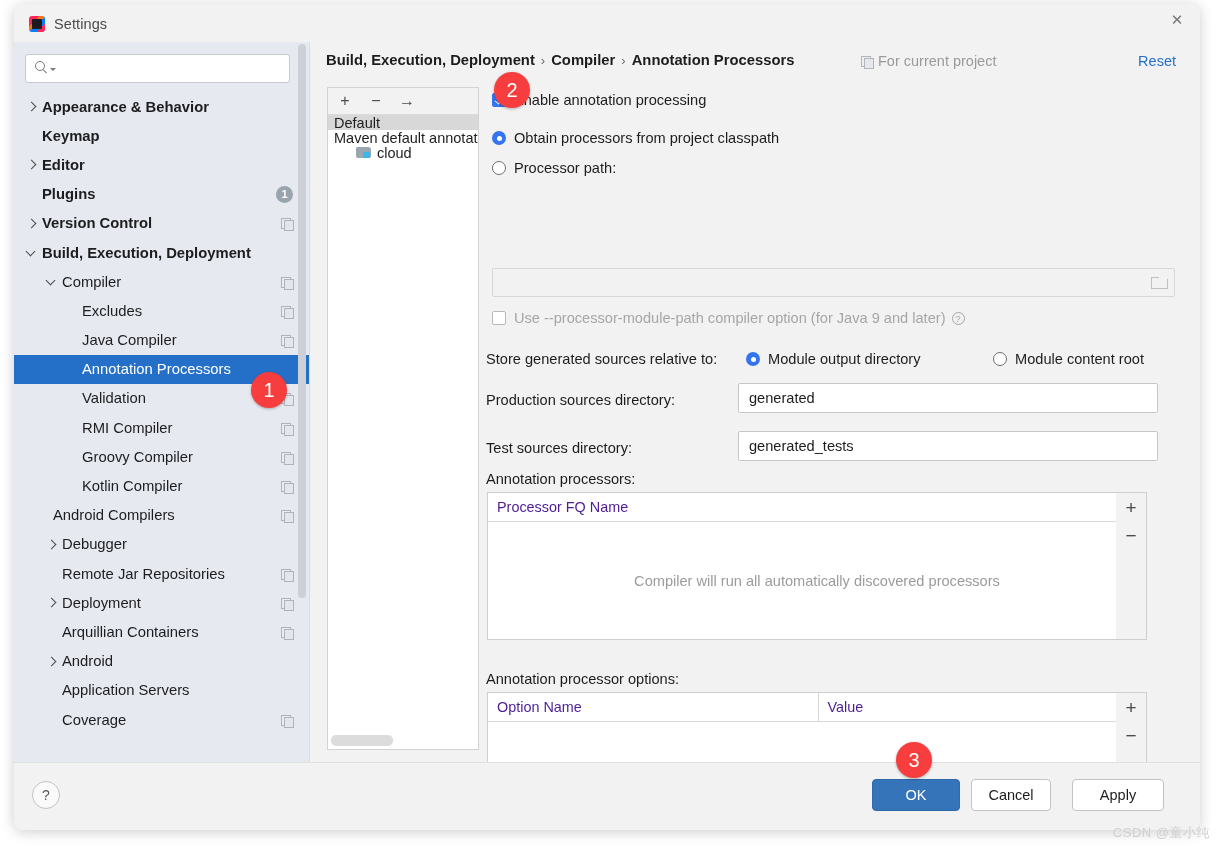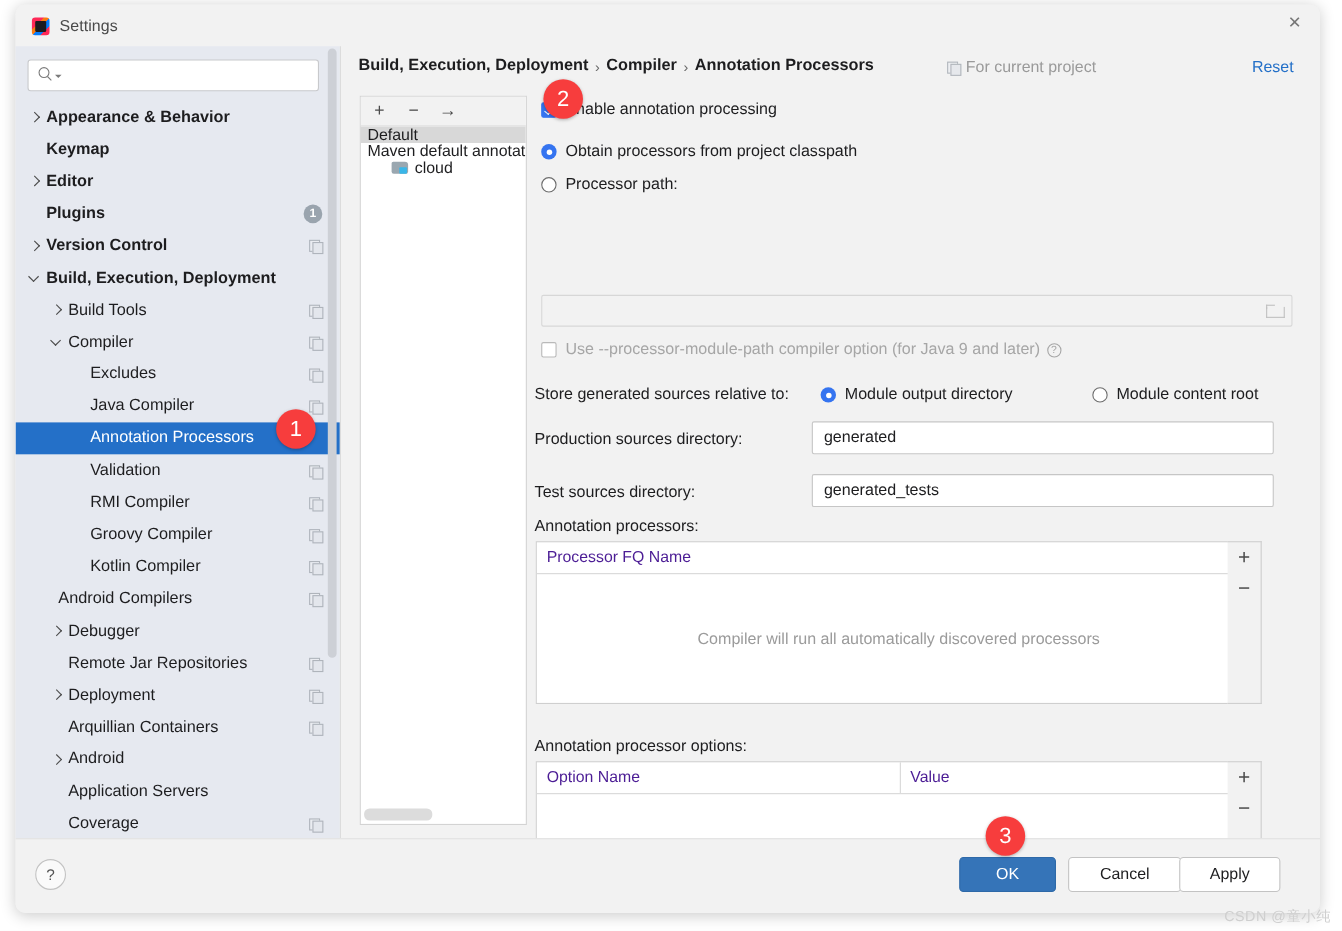--- a/index.html
+++ b/index.html
@@ -557,27 +557,20 @@
               <span class="tree-arrow" style="left: 12px;"></span>
               <span class="tree-label" style="margin-left: 28px;">Version Control</span>
               <span class="tree-right">
                 <span class="copy-icon"></span>
               </span>
             </div>
             <div class="tree-row bold">
               <span class="tree-arrow down" style="left: 12px;"></span>
               <span class="tree-label" style="margin-left: 28px;">Build, Execution, Deployment</span>
               <span class="tree-right"></span>
-            </div>
-            <div class="tree-row">
-              <span class="tree-arrow" style="left: 32px;"></span>
-              <span class="tree-label" style="margin-left: 48px;">Build Tools</span>
-              <span class="tree-right">
-                <span class="copy-icon"></span>
-              </span>
             </div>
             <div class="tree-row">
               <span class="tree-arrow down" style="left: 32px;"></span>
               <span class="tree-label" style="margin-left: 48px;">Compiler</span>
               <span class="tree-right">
                 <span class="copy-icon"></span>
               </span>
             </div>
             <div class="tree-row">
               <span class="tree-label" style="margin-left: 68px;">Excludes</span>
@@ -792,21 +785,21 @@
             <div class="side-btn" style="top:31px;">−</div>
           </div>
         </div>
 
       </div>
     </div>
 
     <div class="footer">
       <div class="help-btn">?</div>
       <div class="btn primary" style="left:858px; width:88px;">OK</div>
-      <div class="btn secondary" style="left:957px; width:103px;">Cancel</div>
+      <div class="btn secondary" style="left:957px; width:80px;">Cancel</div>
       <div class="btn secondary" style="left:1058px; width:92px;">Apply</div>
     </div>
 
   </div>
 
   <div class="badge" style="left:251px; top:372px;">1</div>
   <div class="badge" style="left:494px; top:72px;">2</div>
   <div class="badge" style="left:896px; top:742px;">3</div>
 
   <div class="watermark">CSDN @童小纯</div>

